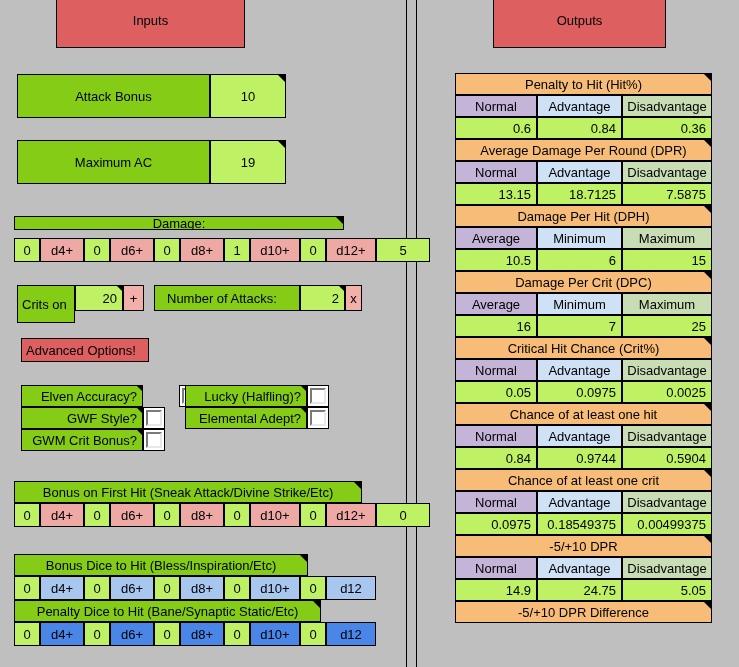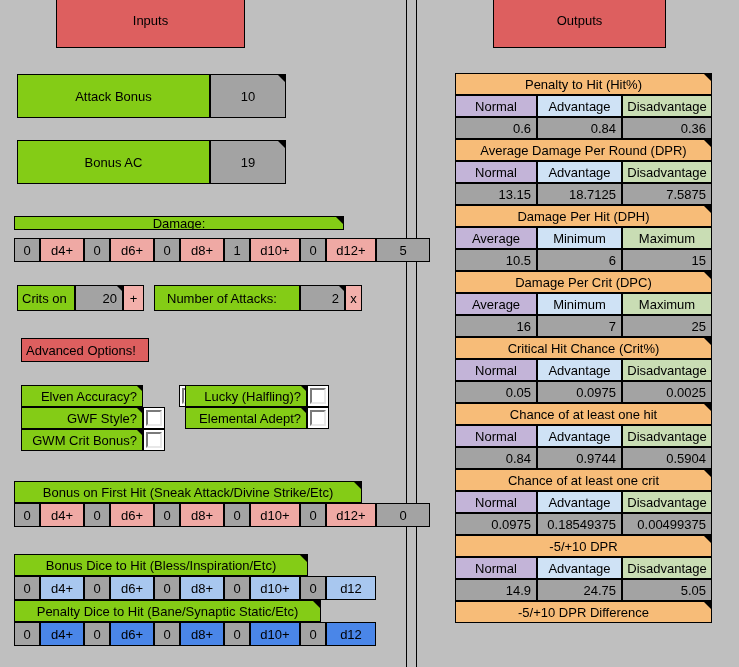--- a/index.html
+++ b/index.html
@@ -43,21 +43,21 @@
     top: 0; right: 0;
     width: 0; height: 0;
     border-top: 5px solid #000;
     border-left: 5px solid transparent;
   }
 
   .red    { background: #dd5f5f; }
   .orange { background: #84cc16; }
   .pink   { background: #efa9a4; }
   .pinkl  { background: #f3b0ab; }
-  .white  { background: #a3a3a3; }
+  .white  { background: #bef264; }
   .purple { background: #c3b4d8; }
   .blue   { background: #cfe2f5; }
   .green  { background: #c9ddb4; }
   .bdice  { background: #a8c7ef; }
   .pdice  { background: #4a86e8; }
 
   .right { justify-content: flex-end; padding-right: 5px; }
   .left  { justify-content: flex-start; padding-left: 4px; }
 
   
@@ -143,21 +143,21 @@
   <div class="cell orange" style="width:193px; height:44px;">
     <span>Attack Bonus</span>
   </div>
   <div class="cell white note" style="width:76px; height:44px;">
     <span>10</span>
   </div>
 </div>
 
 <div class="row" style="left:17px; top:140px;">
   <div class="cell orange" style="width:193px; height:44px;">
-    <span>Bonus AC</span>
+    <span>Maximum AC</span>
   </div>
   <div class="cell white note" style="width:76px; height:44px;">
     <span>19</span>
   </div>
 </div>
 
 <div class="cell orange note abs" style="left:14px; top:216px; width:330px; height:14px;">
   <span>Damage:</span>
 </div>
 
@@ -191,21 +191,21 @@
     </div>
   <div class="cell pink dlab-wide">
       <span>d12+</span>
     </div>
   <div class="cell white dtot">
       <span>5</span>
     </div>
 </div>
 
 <div class="row" style="left:17px; top:285px;">
-  <div class="cell orange left" style="width:58px; height:26px;">
+  <div class="cell orange left" style="width:58px; height:38px;">
     <span>Crits on</span>
   </div>
   <div class="cell white right note-sm" style="width:48px; height:26px;">
     <span>20</span>
   </div>
   <div class="cell pinkl" style="width:21px; height:26px;">
     <span>+</span>
   </div>
 </div>
 

